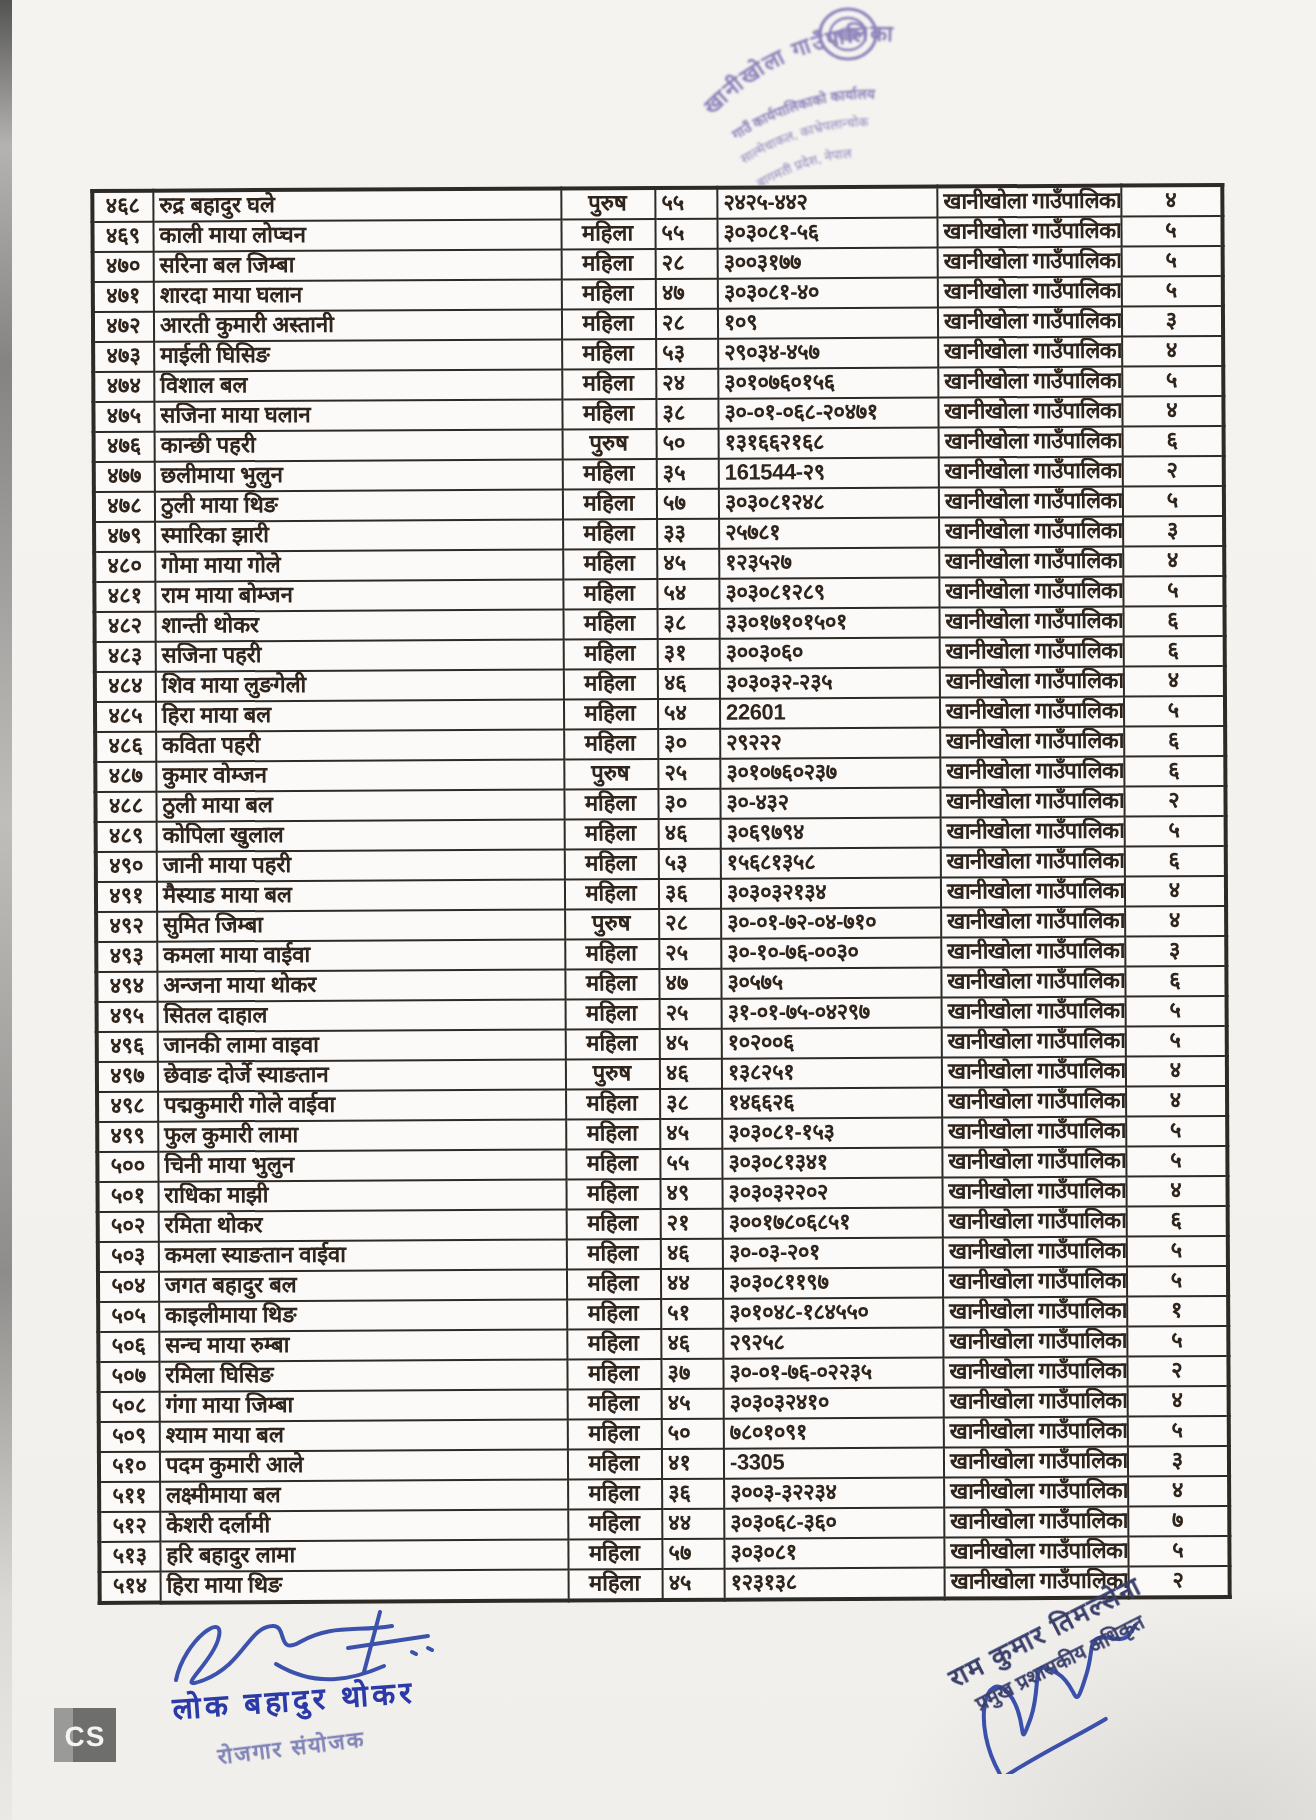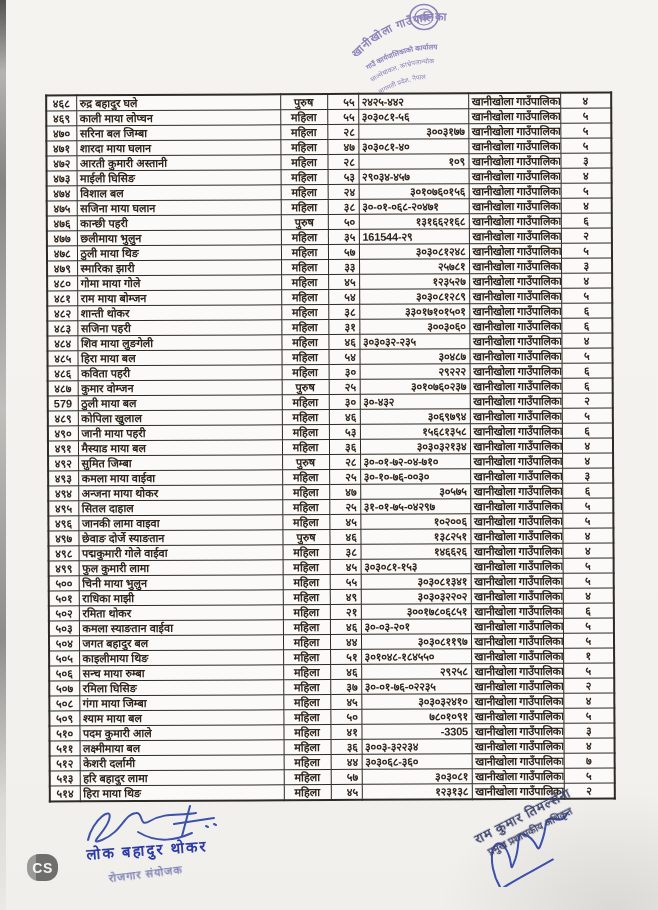--- a/index.html
+++ b/index.html
@@ -23,45 +23,45 @@
     background:#fbfaf8;}
   table.roster td{
     border:1px solid #2e2a25;height:14px;padding:0 3px;
     font-size:11px;line-height:14px;color:#30251c;
     white-space:nowrap;overflow:hidden;font-weight:bold;
   }
   table.roster{border:2px solid #2e2a25;}
   td.c-sn{text-align:center;padding:0 1px;}
   td.c-name{text-align:left;}
   td.c-gender{text-align:center;}
-  td.c-age{text-align:right;}
+  td.c-age{text-align:left;}
   td.c-number{letter-spacing:-0.2px;}
   td.num-left{text-align:left;}
-  td.num-right{text-align:right;}
+  td.num-right{text-align:left;}
   td.c-municipality{font-size:10px;letter-spacing:-0.3px;}
   td.c-ward{text-align:center;}
   
   .sig{position:absolute;}
   .sig-left{left:78px;top:800px;}
   .sig-right{left:478px;top:812px;}
   .left-name{position:absolute;left:86px;top:836px;width:220px;
     color:#2c3aa8;font-size:15px;font-weight:bold;letter-spacing:2px;
     transform:rotate(-4deg);white-space:nowrap;}
   .left-title{position:absolute;left:108px;top:858px;width:200px;
     color:#6d72ae;font-size:11px;font-weight:bold;letter-spacing:1px;
     transform:rotate(-7deg);opacity:.85;white-space:nowrap;filter:blur(.3px);}
   .right-stamp{position:absolute;left:486px;top:828px;width:190px;
     transform:rotate(-27deg);transform-origin:left bottom;}
   .right-name{color:#3a3f6b;font-size:13px;font-weight:bold;letter-spacing:1px;
     white-space:nowrap;filter:blur(.3px);}
   .right-title{color:#3a3f6b;font-size:10px;font-weight:bold;
     white-space:nowrap;filter:blur(.35px);margin-top:1px;margin-left:6px;}
   
   .watermark{position:absolute;left:27px;top:854px;display:flex;align-items:center;}
-  .cs-logo{width:31px;height:27px;border-radius:12px;margin-right:7px;
+  .cs-logo{width:31px;height:27px;border-radius:0;margin-right:7px;
     background:linear-gradient(90deg,#9a9a98 0 30%,#6e6e6c 30% 100%);
     display:flex;align-items:center;justify-content:center;
     color:#f4f4f2;font-size:14px;font-weight:bold;letter-spacing:.5px;}
   .cs-text{color:#b5b3b0;font-size:22px;letter-spacing:.5px;}
 </style>
 </head>
 <body>
 
 <div class="edge-left"></div>
 <div class="corner-shadow"></div>
@@ -259,21 +259,21 @@
           <td class="c-age">४६</td>
           <td class="c-number num-left">३०३०३२-२३५</td>
           <td class="c-municipality">खानीखोला गाउँपालिका</td>
           <td class="c-ward">४</td>
         </tr>
         <tr>
           <td class="c-sn">४८५</td>
           <td class="c-name">हिरा माया बल</td>
           <td class="c-gender">महिला</td>
           <td class="c-age">५४</td>
-          <td class="c-number num-right">३०४८७</td>
+          <td class="c-number num-right">22601</td>
           <td class="c-municipality">खानीखोला गाउँपालिका</td>
           <td class="c-ward">५</td>
         </tr>
         <tr>
           <td class="c-sn">४८६</td>
           <td class="c-name">कविता पहरी</td>
           <td class="c-gender">महिला</td>
           <td class="c-age">३०</td>
           <td class="c-number num-right">२९२२२</td>
           <td class="c-municipality">खानीखोला गाउँपालिका</td>
@@ -282,21 +282,21 @@
         <tr>
           <td class="c-sn">४८७</td>
           <td class="c-name">कुमार वोम्जन</td>
           <td class="c-gender">पुरुष</td>
           <td class="c-age">२५</td>
           <td class="c-number num-right">३०१०७६०२३७</td>
           <td class="c-municipality">खानीखोला गाउँपालिका</td>
           <td class="c-ward">६</td>
         </tr>
         <tr>
-          <td class="c-sn">579</td>
+          <td class="c-sn">४८८</td>
           <td class="c-name">ठुली माया बल</td>
           <td class="c-gender">महिला</td>
           <td class="c-age">३०</td>
           <td class="c-number num-left">३०-४३२</td>
           <td class="c-municipality">खानीखोला गाउँपालिका</td>
           <td class="c-ward">२</td>
         </tr>
         <tr>
           <td class="c-sn">४८९</td>
           <td class="c-name">कोपिला खुलाल</td>

